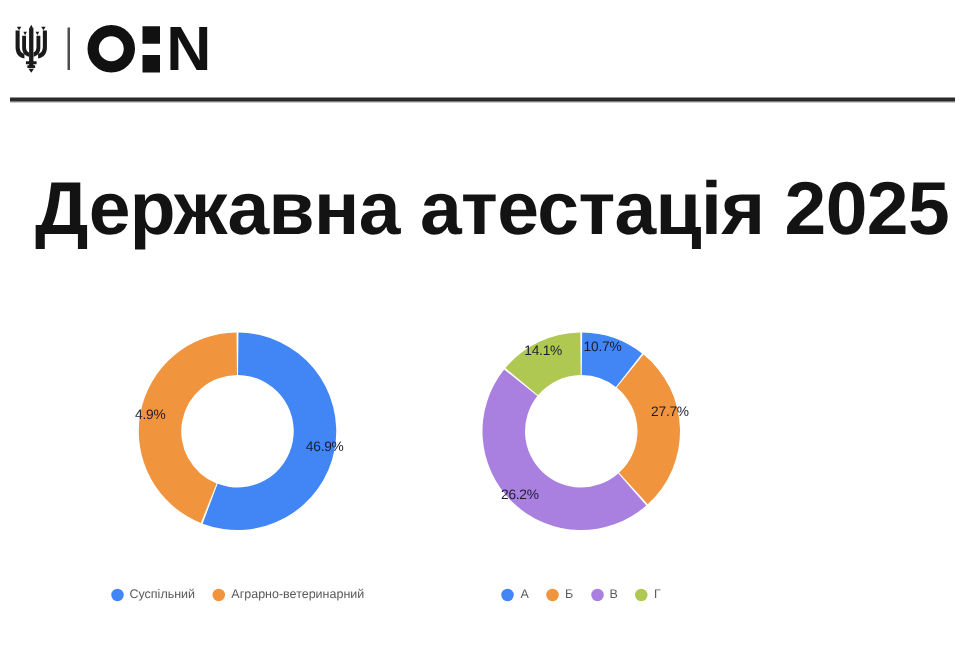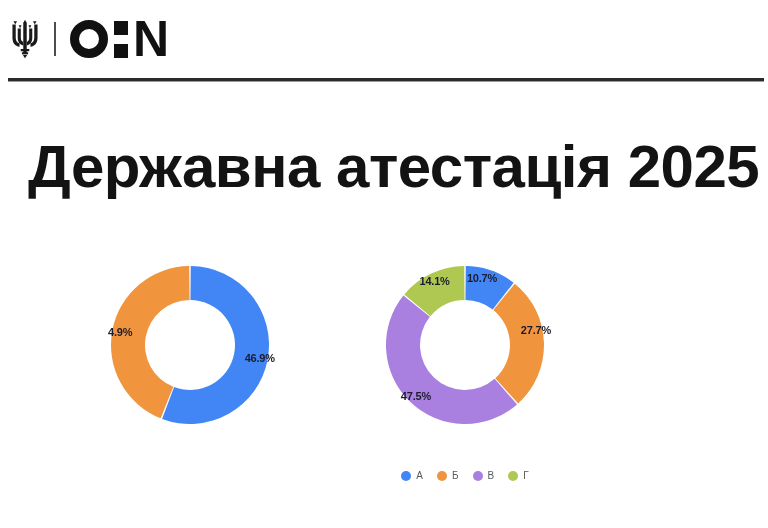--- a/index.html
+++ b/index.html
@@ -121,21 +121,21 @@
     margin: 0 auto;
   }
   #chart-left .donut-wrap  { width: 166px; height: 166px; margin-top: 14px; }
   #chart-right .donut-wrap { width: 166px; height: 166px; margin-top: 14px; }
 
   .donut-svg { display: block; }
 
   .slice-label {
     position: absolute;
     font-size: 11px;
-    font-weight: 700;
+    font-weight: 400;
     color: #1c1c2e;
     white-space: nowrap;
     transform: translate(-50%, -50%);
     letter-spacing: -0.2px;
   }
 
   .legend {
     position: absolute;
     left: 0;
     width: 100%;
@@ -215,36 +215,46 @@
         <g id="slices-left">
             <path d="M 83.7583339135296 4.00363976944513 A 79 79 0 1 1 55.08838576354974 156.9049510568513 L 67.10097923240176 125.09775693111783 A 45 45 0 1 0 83.431962355808 38.0020732863928 Z" fill="#4285F4"></path>
             <path d="M 53.67474349475303 156.35549966363442 A 79 79 0 0 1 82.24166608647035 4.00363976944513 L 82.56803764419197 38.0020732863928 A 45 45 0 0 0 66.29573996536564 124.784778289412 Z" fill="#F0943E"></path>
           </g>
       </svg>
       <div id="labels-left">
           <div class="slice-label" style="left: 152.784px; top: 96.0849px;">46.9%</div>
           <div class="slice-label" style="left: 13.2162px; top: 69.9151px;">4.9%</div>
         </div>
     </div>
+    <div class="legend" id="legend-left">
+        <div class="legend-item">
+          <span class="legend-dot" style="background: rgb(66, 133, 244);"></span>
+          <span class="legend-label">Суспільний</span>
+        </div>
+        <div class="legend-item">
+          <span class="legend-dot" style="background: rgb(240, 148, 62);"></span>
+          <span class="legend-label">Аграрно-ветеринарний</span>
+        </div>
+      </div>
   </div>
 
   <div class="chart-block" id="chart-right">
     <div class="donut-wrap">
       <svg class="donut-svg" width="166" height="166" viewBox="0 0 166 166" aria-hidden="true">
         <g id="slices-right">
             <path d="M 83.7583339135296 4.00363976944513 A 79 79 0 0 1 131.60465436933254 20.72169259174005 L 110.68619552683498 47.52501476744686 A 45 45 0 0 0 83.431962355808 38.0020732863928 Z" fill="#4285F4"></path>
             <path d="M 132.7912813399208 21.666254781491993 A 79 79 0 0 1 136.178185865733 141.4215760488328 L 113.2913716956707 116.27811293920855 A 45 45 0 0 0 111.36212228223337 48.063056521103036 Z" fill="#F0943E"></path>
             <path d="M 135.04684092958843 142.43169482060998 A 79 79 0 0 1 21.33737785040806 33.61659155509157 L 47.875721560359025 54.870210379482536 A 45 45 0 0 0 112.64693470672759 116.85349704971455 Z" fill="#A97FE0"></path>
             <path d="M 22.29677666333935 32.441927681729226 A 79 79 0 0 1 82.24166608647035 4.00363976944513 L 82.56803764419197 38.0020732863928 A 45 45 0 0 0 48.42221455506672 54.20109804655462 Z" fill="#AFC852"></path>
           </g>
       </svg>
       <div id="labels-right">
           <div class="slice-label" style="left: 100px; top: 15.9738px;">10.7%</div>
           <div class="slice-label" style="left: 153.972px; top: 68px;">27.7%</div>
-          <div class="slice-label" style="left: 33.9115px; top: 134.296px;">47.5%</div>
+          <div class="slice-label" style="left: 33.9115px; top: 134.296px;">26.2%</div>
           <div class="slice-label" style="left: 52.568px; top: 18.8526px;">14.1%</div>
         </div>
     </div>
     <div class="legend" id="legend-right">
         <div class="legend-item">
           <span class="legend-dot" style="background: rgb(66, 133, 244);"></span>
           <span class="legend-label">А</span>
         </div>
         <div class="legend-item">
           <span class="legend-dot" style="background: rgb(240, 148, 62);"></span>

